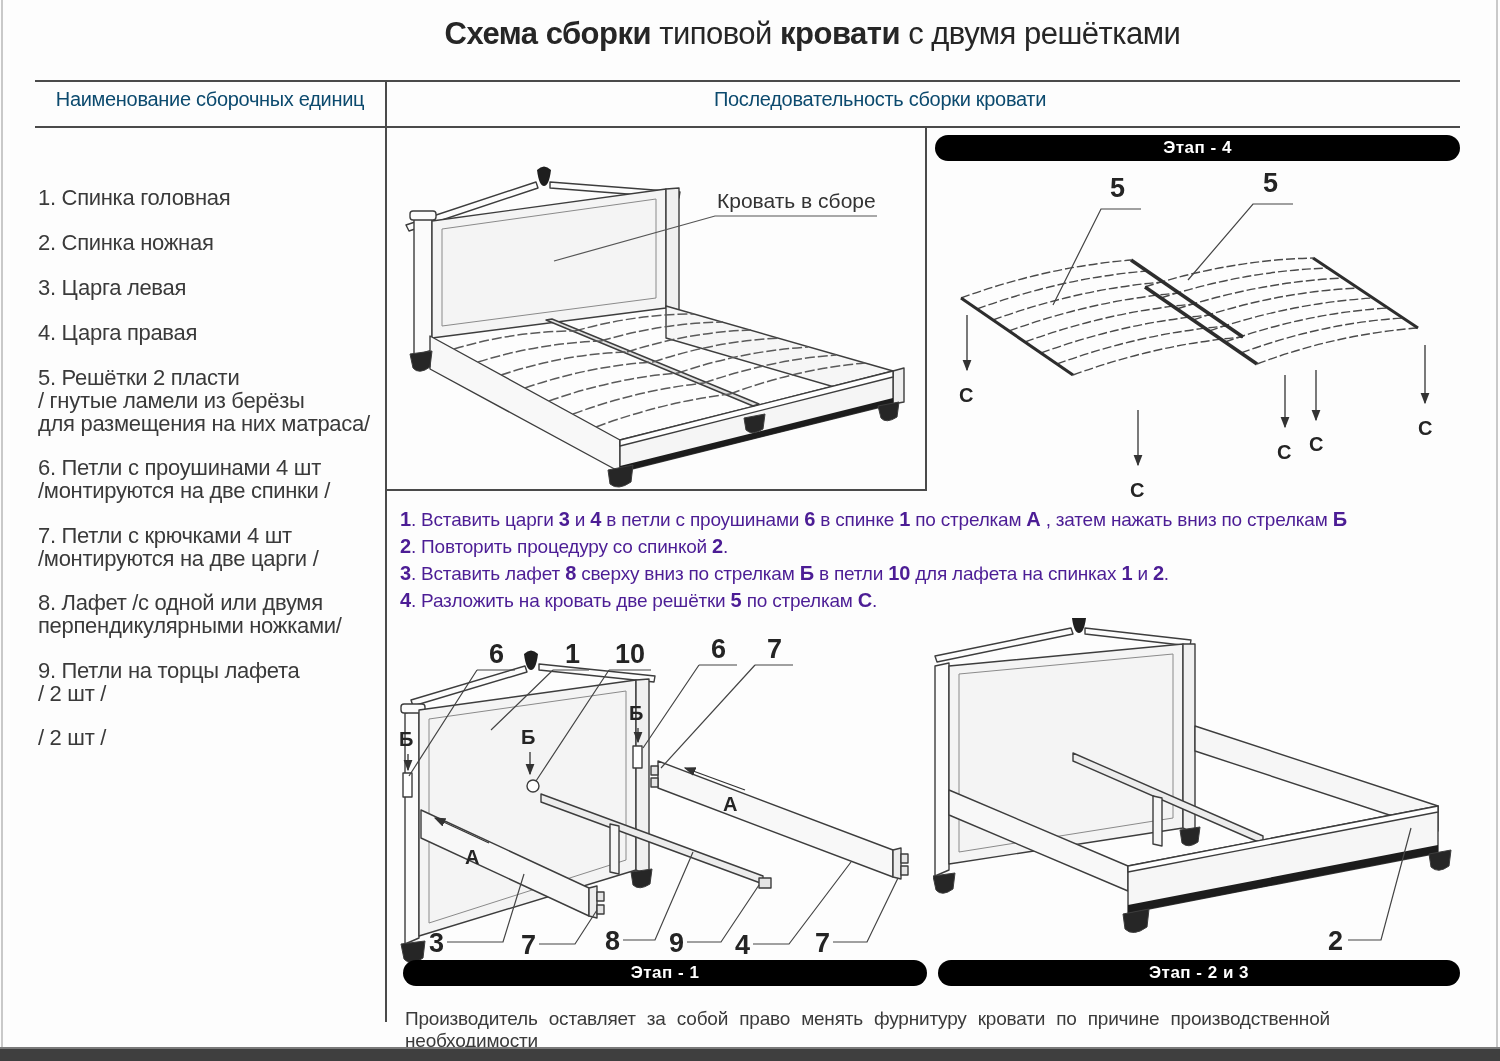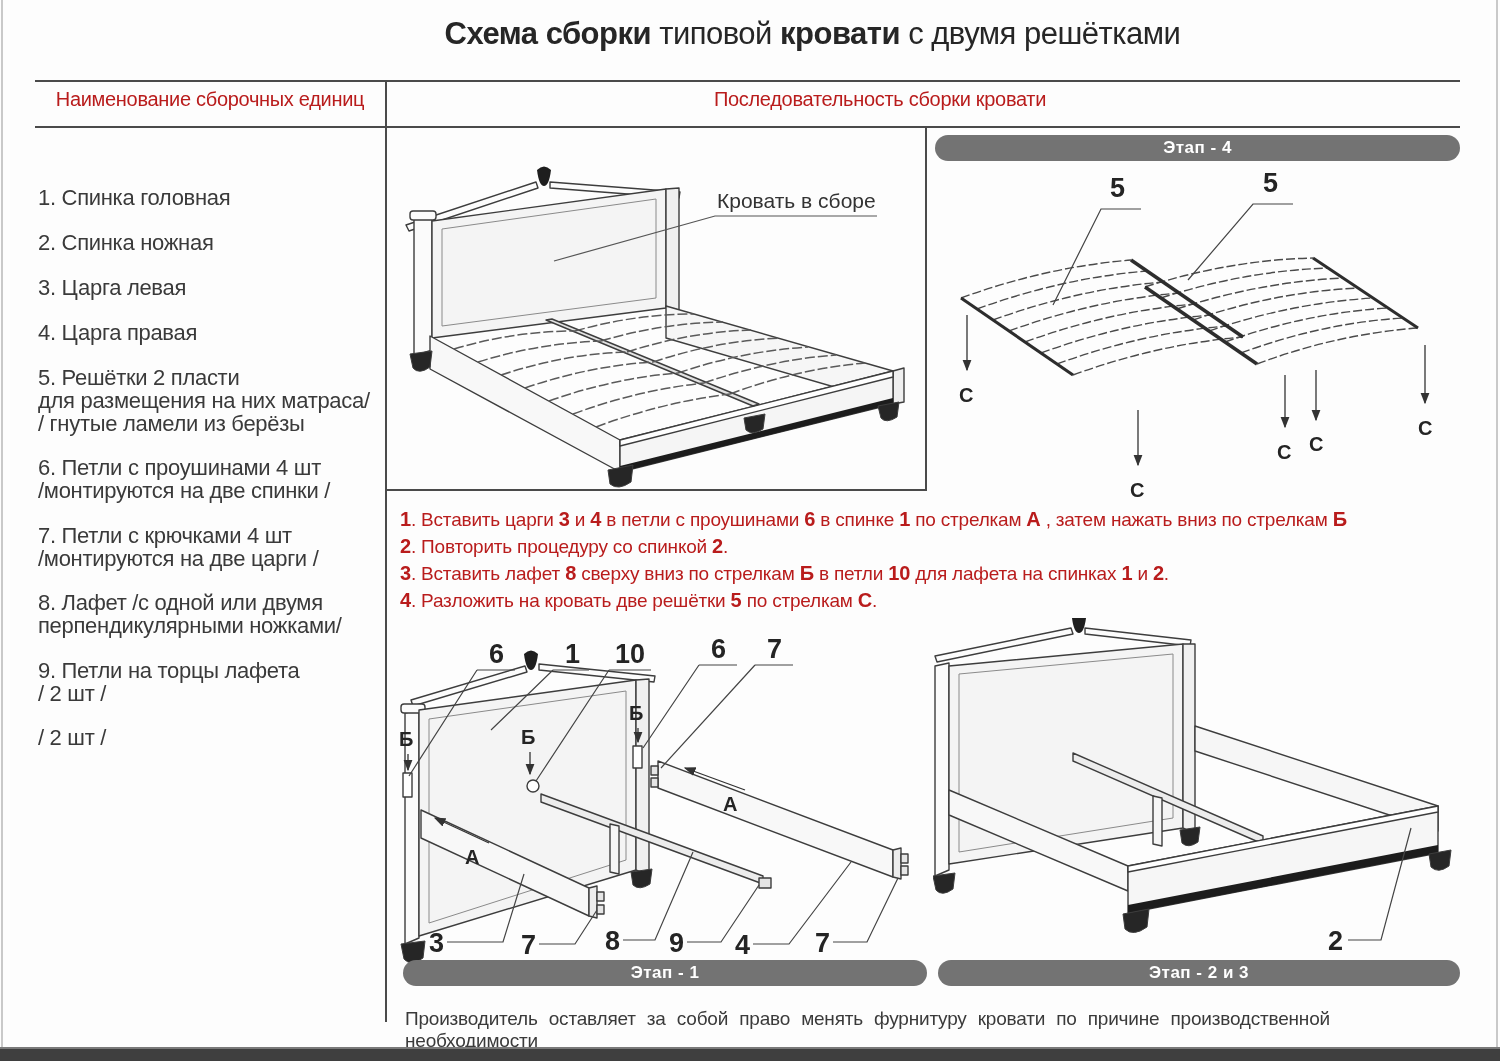--- a/index.html
+++ b/index.html
@@ -4,27 +4,27 @@
 <style>
   html,body{margin:0;padding:0;background:#e8e8e8;}
   #page{position:relative;width:1500px;height:1061px;background:#fdfdfd;overflow:hidden;
         font-family:"Liberation Sans",sans-serif;color:#2f2f2f;}
   .abs{position:absolute;}
   .rule{position:absolute;background:#4a4a4a;height:2px;}
   .vline{position:absolute;background:#4a4a4a;width:2px;}
   #page-title{left:0;top:16px;width:1500px;padding-left:125px;box-sizing:border-box;
               text-align:center;font-size:31px;letter-spacing:-0.5px;color:#262626;}
   #page-title .bold{font-weight:700;}
-  .col-header{position:absolute;top:88px;font-size:20px;color:#b91c1c;text-align:center;letter-spacing:-0.3px;}
+  .col-header{position:absolute;top:88px;font-size:20px;color:#0c4a6e;text-align:center;letter-spacing:-0.3px;}
   .part-item{position:absolute;left:38px;width:345px;font-size:22px;line-height:23px;
              color:#3a3a3a;letter-spacing:-0.3px;}
   #instructions{position:absolute;left:400px;top:506px;width:1065px;font-size:19px;
-                line-height:27px;color:#b91c1c;letter-spacing:-0.2px;}
+                line-height:27px;color:#4c1d95;letter-spacing:-0.2px;}
   .instr-line .ib{font-weight:700;font-size:20px;}
-  .pill{position:absolute;background:#737373;color:#ffffff;border-radius:13px;height:26px;
+  .pill{position:absolute;background:#000000;color:#ffffff;border-radius:13px;height:26px;
         line-height:26px;text-align:center;font-weight:700;font-size:17px;letter-spacing:0.5px;}
   #footer-note{position:absolute;left:405px;top:1008px;width:1058px;font-size:19px;color:#3a3a3a;
                word-spacing:6px;letter-spacing:-0.2px;}
   #bottom-band{position:absolute;left:0;top:1047px;width:1500px;height:14px;
                background:#3f3f3f;border-top:2px solid #7a7a7a;}
   .page-edge{position:absolute;background:#c9c9c9;width:2px;}
   svg text{font-family:"Liberation Sans",sans-serif;}
   .dnum{font-size:27px;font-weight:600;fill:#242424;}
   .dletter{font-size:20px;font-weight:700;fill:#242424;}
   .dlabel-big{font-size:21px;fill:#333;}
@@ -51,22 +51,22 @@
         <div>2. Спинка ножная</div>
       </div>
       <div class="part-item" style="top: 276px;">
         <div>3. Царга левая</div>
       </div>
       <div class="part-item" style="top: 321px;">
         <div>4. Царга правая</div>
       </div>
       <div class="part-item" style="top: 366px;">
         <div>5. Решётки  2 пласти</div>
+        <div>/ гнутые ламели из берёзы</div>
         <div>для размещения на них матраса/</div>
-        <div>/ гнутые ламели из берёзы</div>
       </div>
       <div class="part-item" style="top: 456px;">
         <div>6. Петли с проушинами 4 шт</div>
         <div>/монтируются на две спинки /</div>
       </div>
       <div class="part-item" style="top: 524px;">
         <div>7. Петли с крючками 4 шт</div>
         <div>/монтируются на две царги /</div>
       </div>
       <div class="part-item" style="top: 591px;">

